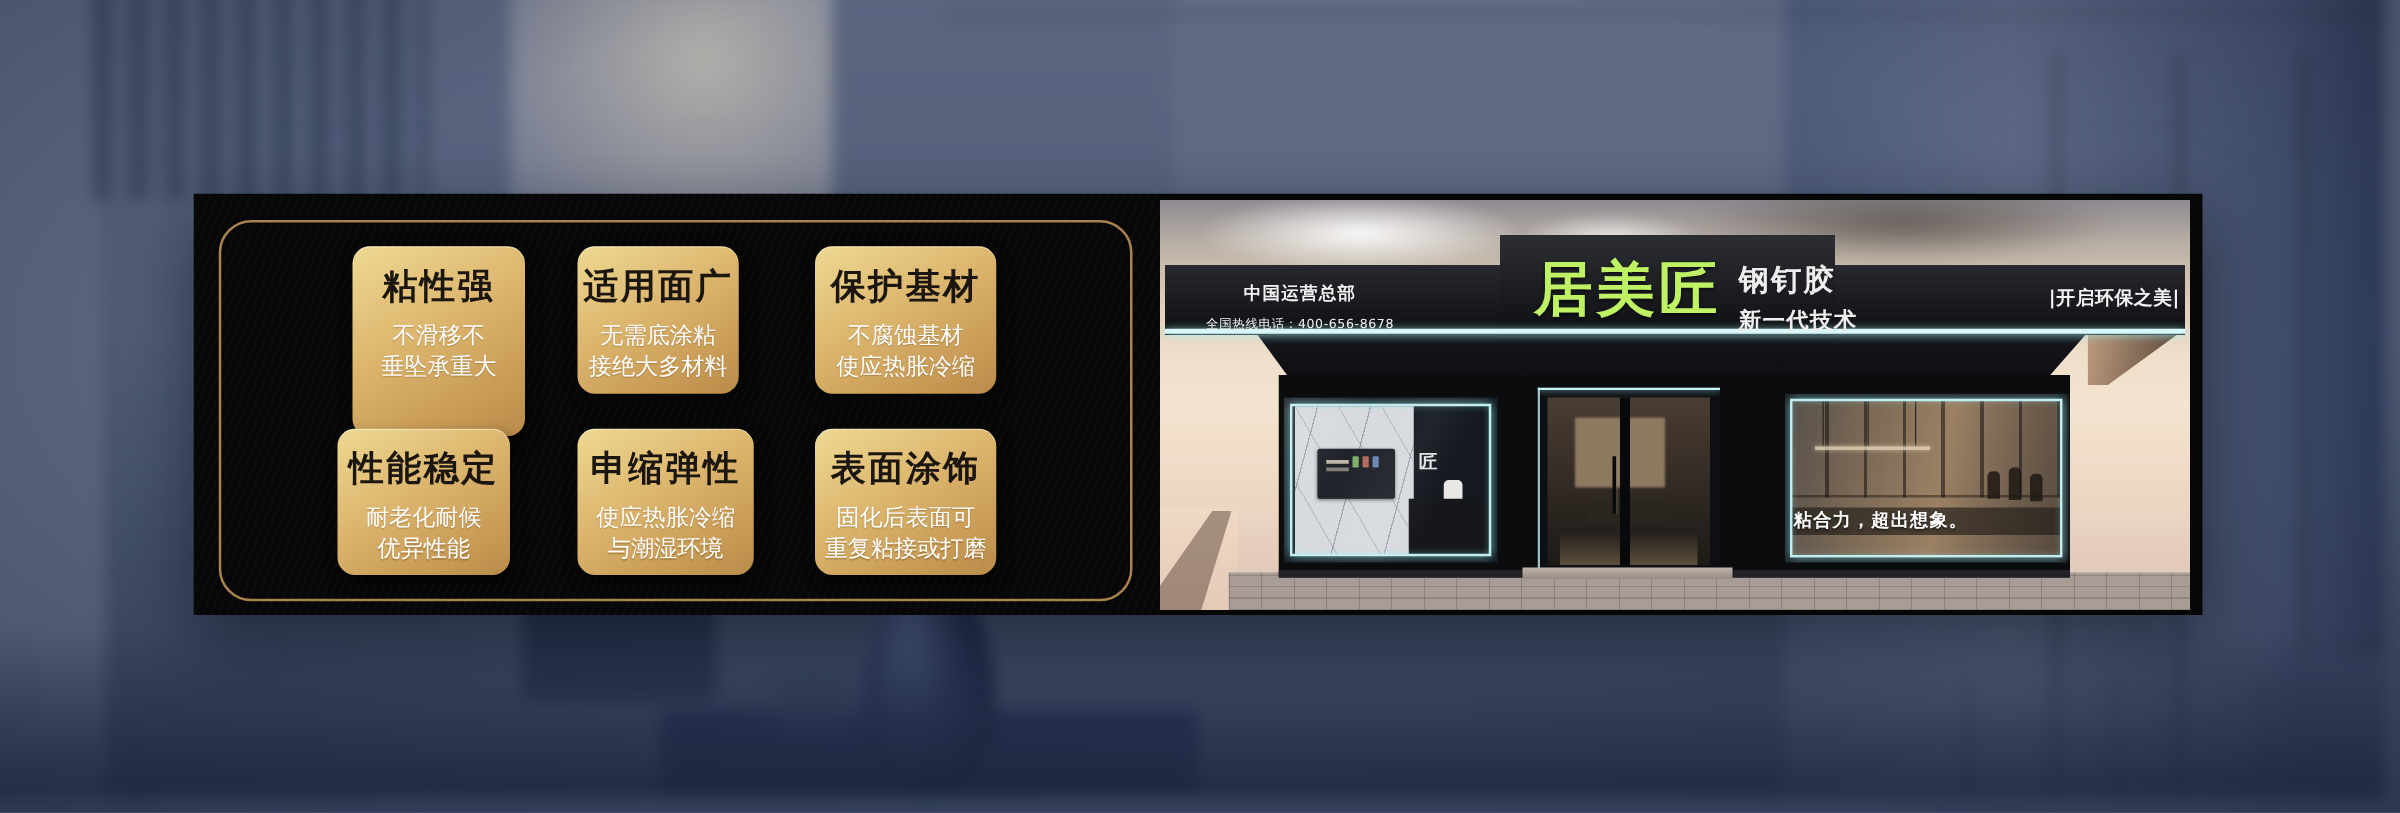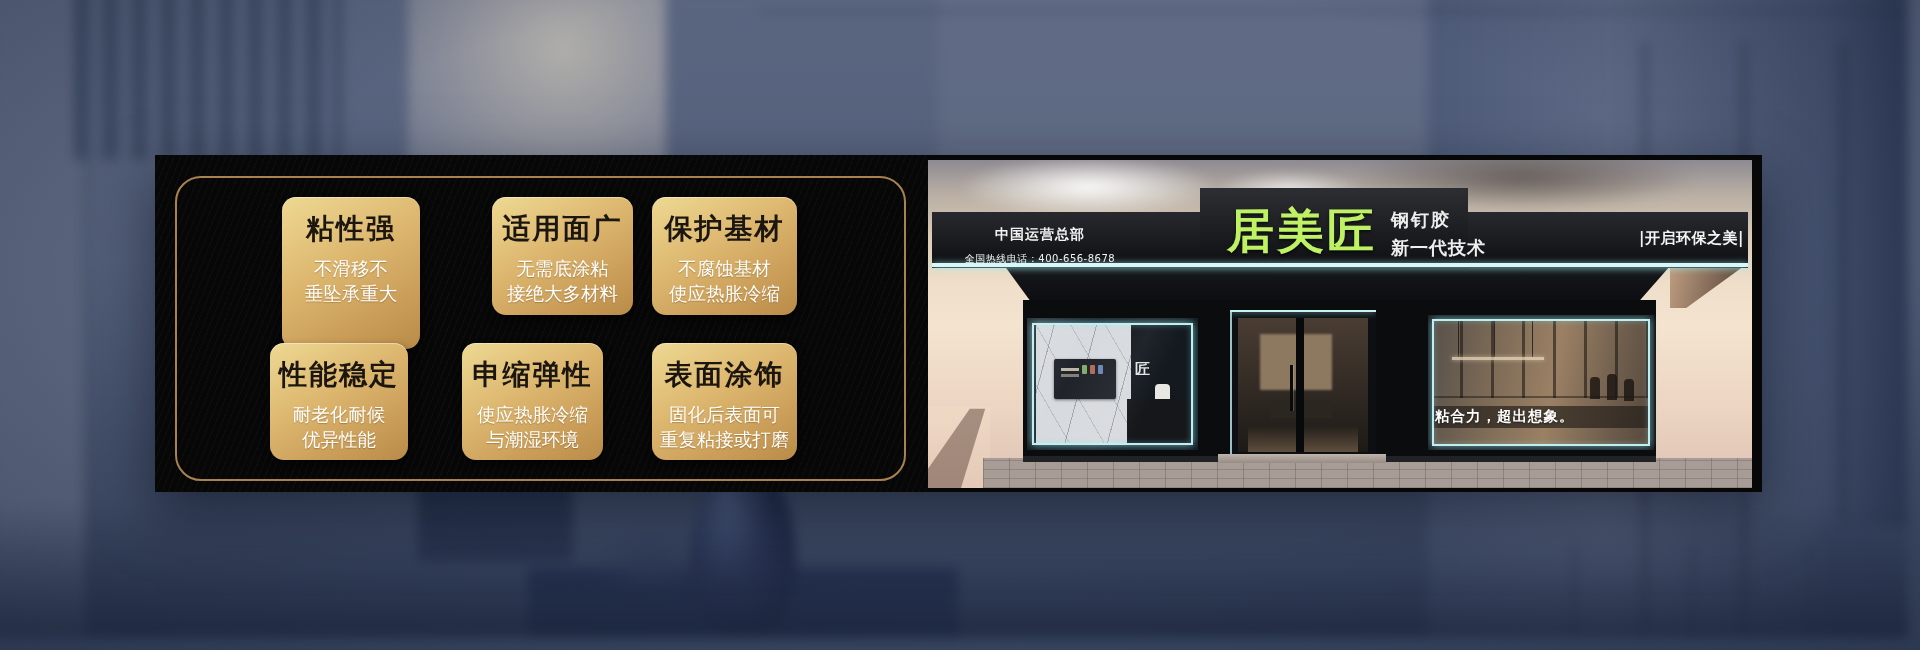--- a/index.html
+++ b/index.html
@@ -36,21 +36,21 @@
           box-shadow:0 22px 55px rgba(8,12,26,.55);}
   .panel-tex{left:0;top:0;width:773px;height:337px;
              background:repeating-linear-gradient(112deg,rgba(255,255,255,.028) 0 1px,transparent 1px 6px);}
   .gold-frame{left:20px;top:21px;width:727px;height:301px;border:2px solid #a8824f;border-radius:26px;}
 
   
   .card{border-radius:14px;text-align:center;
         background:linear-gradient(150deg,#eed993 0%,#ddb76f 42%,#c89b56 78%,#b88b49 100%);
         box-shadow:inset 0 1px 0 rgba(255,255,255,.4),2px 5px 10px rgba(0,0,0,.55);}
   .c1{left:115px;top:42px;width:138px;height:152px;margin-left:12px;}
-  .c2{left:307px;top:42px;width:141px;height:118px;margin-left:30px;}
+  .c2{left:307px;top:42px;width:129px;height:118px;}
   .c3{left:497px;top:42px;width:145px;height:118px;}
   .c4{left:115px;top:188px;width:138px;height:117px;}
   .c5{left:307px;top:188px;width:141px;height:117px;}
   .c6{left:497px;top:188px;width:145px;height:117px;}
   .card-title{margin-top:13px;font-size:28px;font-weight:800;letter-spacing:2px;color:#1c1610;}
   .card-sub{margin-top:8px;font-size:18.5px;line-height:25px;color:#ffffff;text-shadow:0 1px 1px rgba(90,60,20,.35);}
 
   
   .photo{left:773px;top:5px;width:824px;height:328px;overflow:hidden;background:#101114;}
   .sky{left:0;top:0;width:824px;height:248px;
@@ -131,21 +131,21 @@
   .sign{left:4px;top:52px;width:816px;height:56px;background:linear-gradient(180deg,#27292e 0%,#141518 75%,#0e0f12 100%);}
   .sign-raised{left:272px;top:28px;width:268px;height:80px;background:linear-gradient(180deg,#2c2e33 0%,#17181b 70%,#0e0f12 100%);
                border-top:1px solid rgba(255,255,255,.12);}
   .led-strip{left:4px;top:103px;width:816px;height:4px;background:#d9f6f8;box-shadow:0 1px 7px rgba(160,240,245,.95);}
   .hq{left:12px;top:66px;width:200px;text-align:center;color:#f2f2f2;}
   .hq-l1{font-size:14px;font-weight:700;letter-spacing:1px;}
   .hq-l2{font-size:10px;margin-top:8px;letter-spacing:.5px;}
   .brand{left:299px;top:40px;width:170px;font-size:47px;font-weight:800;color:#bef264;letter-spacing:3px;
          text-shadow:0 2px 3px rgba(0,0,0,.6);white-space:nowrap;}
   .brand-sub{left:463px;top:48px;color:#eeeeee;white-space:nowrap;}
-  .bs1{font-size:18px;font-weight:700;letter-spacing:2px;}
+  .bs1{font-size:24px;font-weight:700;letter-spacing:2px;}
   .bs2{font-size:18px;font-weight:700;margin-top:4px;letter-spacing:1px;}
   .right-slogan{left:704px;top:69px;width:112px;text-align:right;font-size:15px;font-weight:800;
          color:#f4f4f4;letter-spacing:.5px;white-space:nowrap;}
 </style>
 </head>
 <body>
 
 <div class="bg">
   <div class="bg-blur">
     <div class="bg-wall abs"></div>

